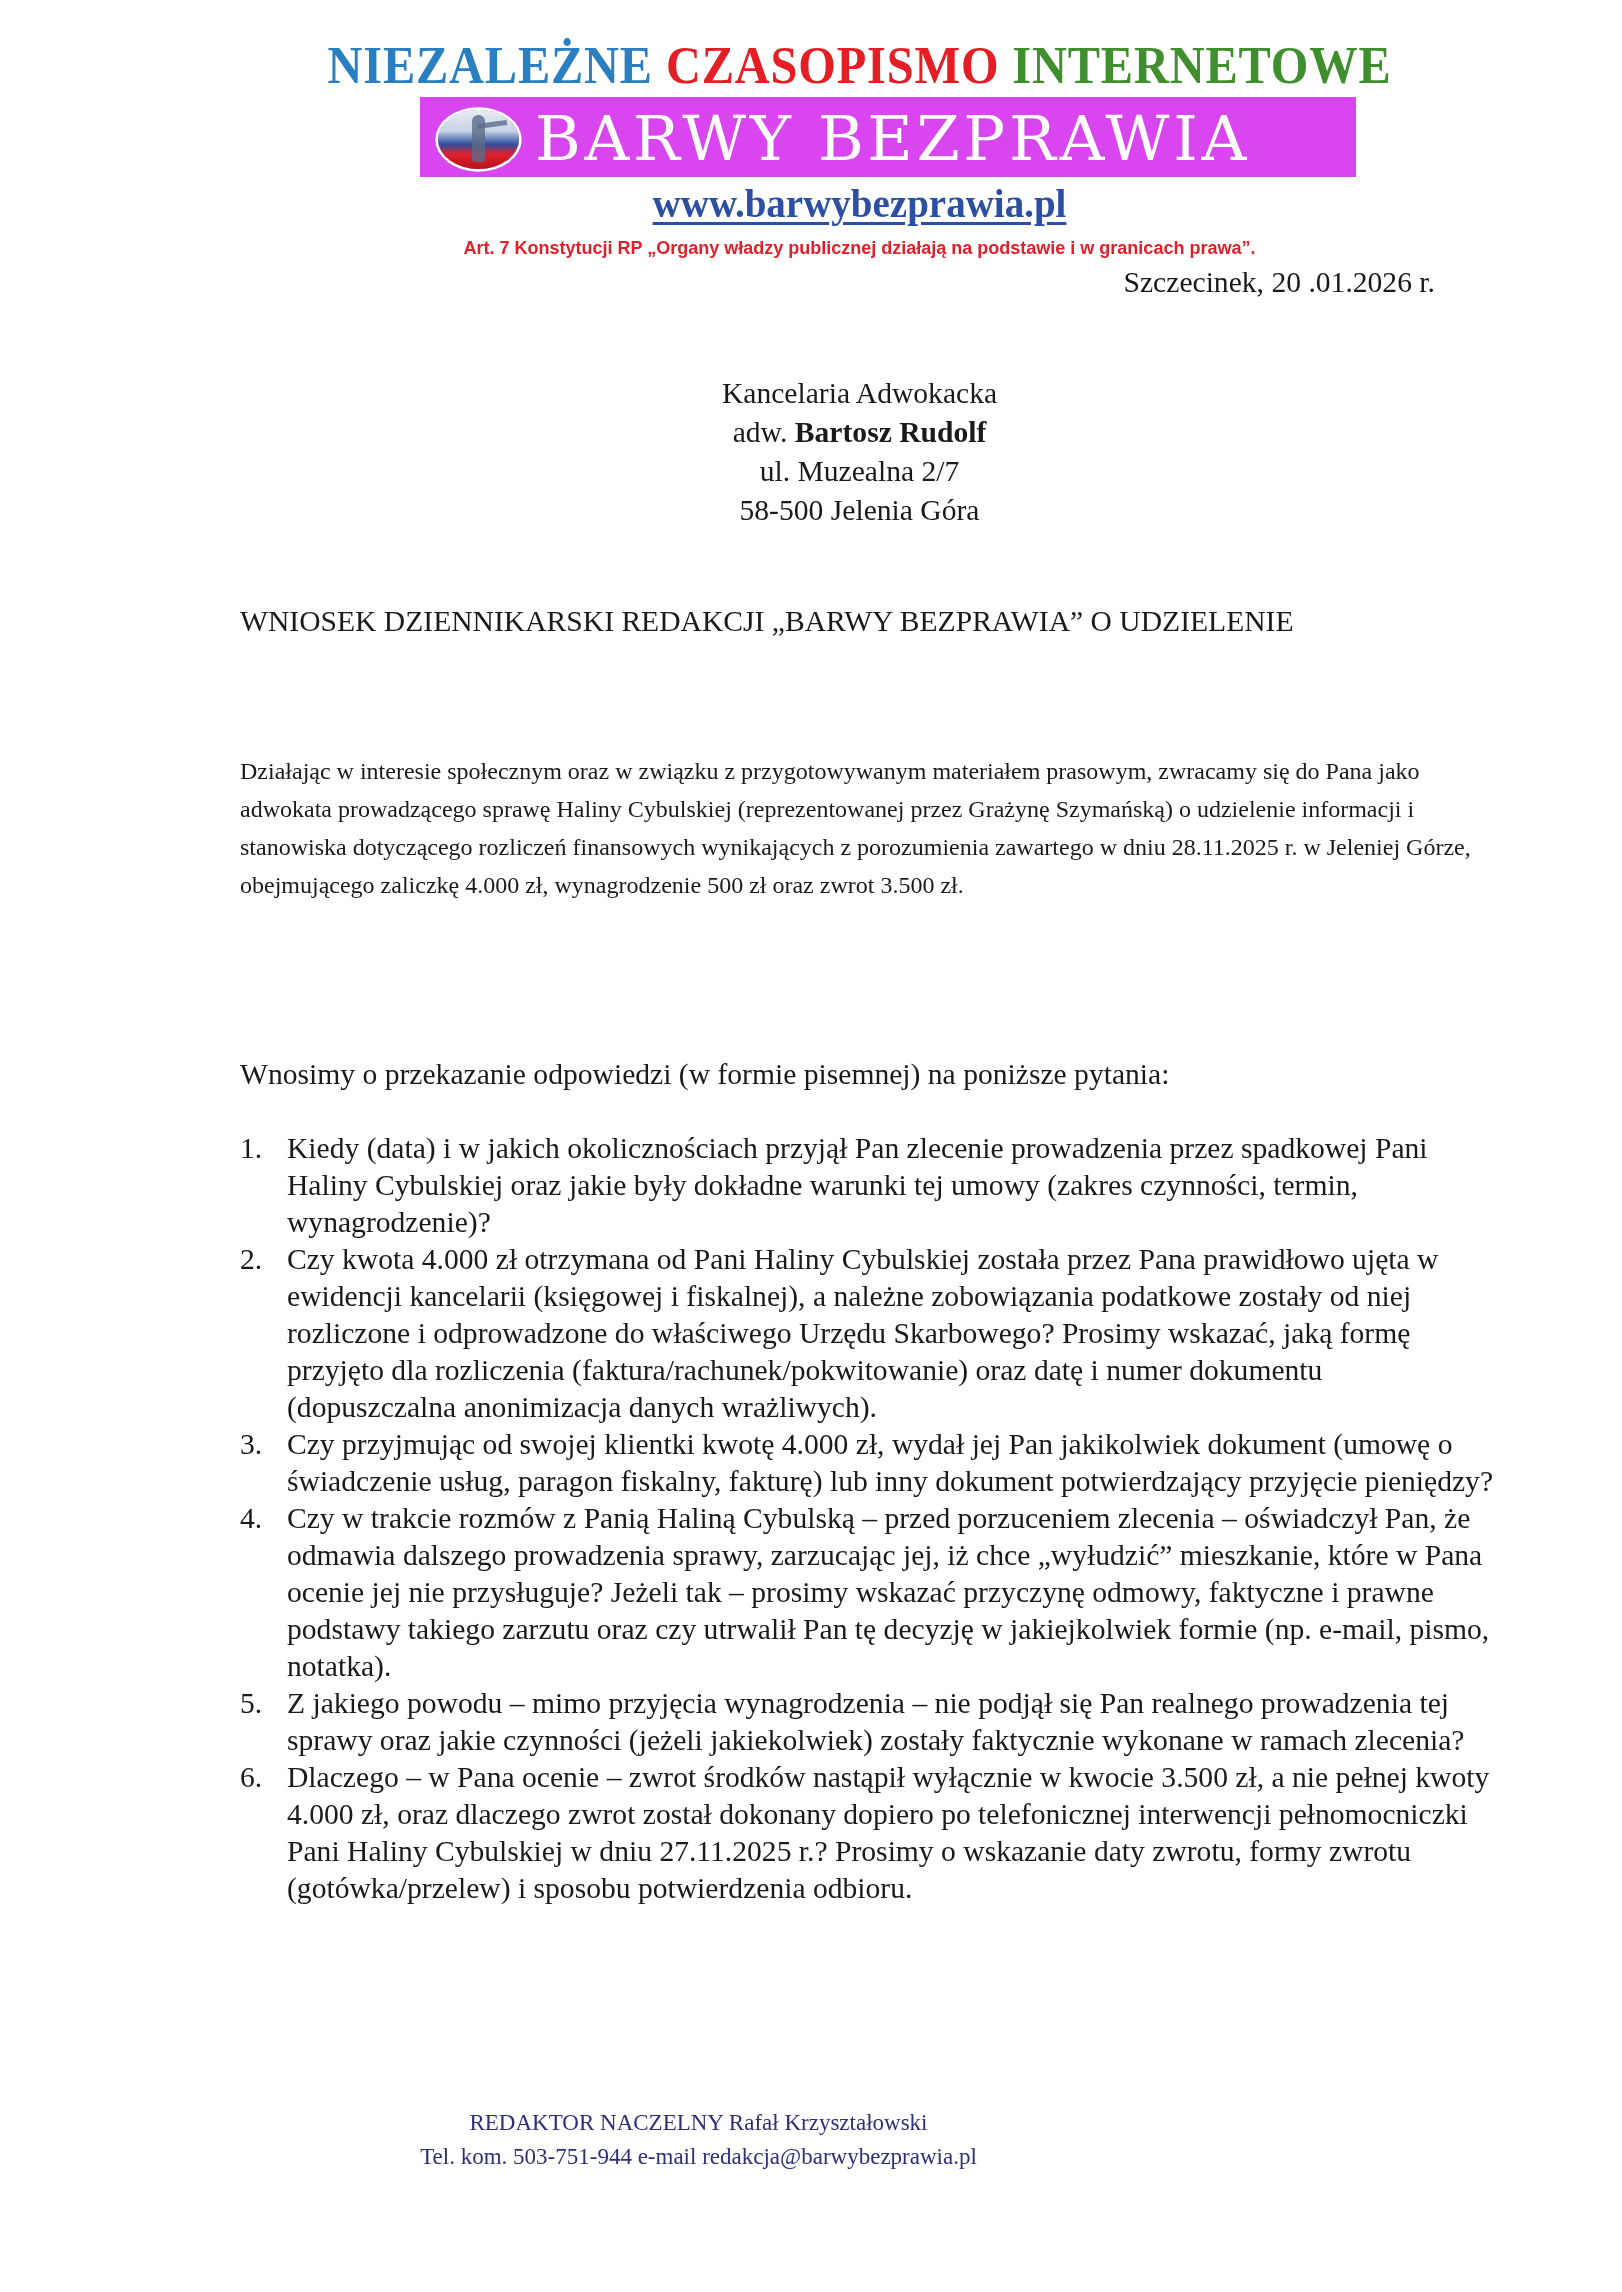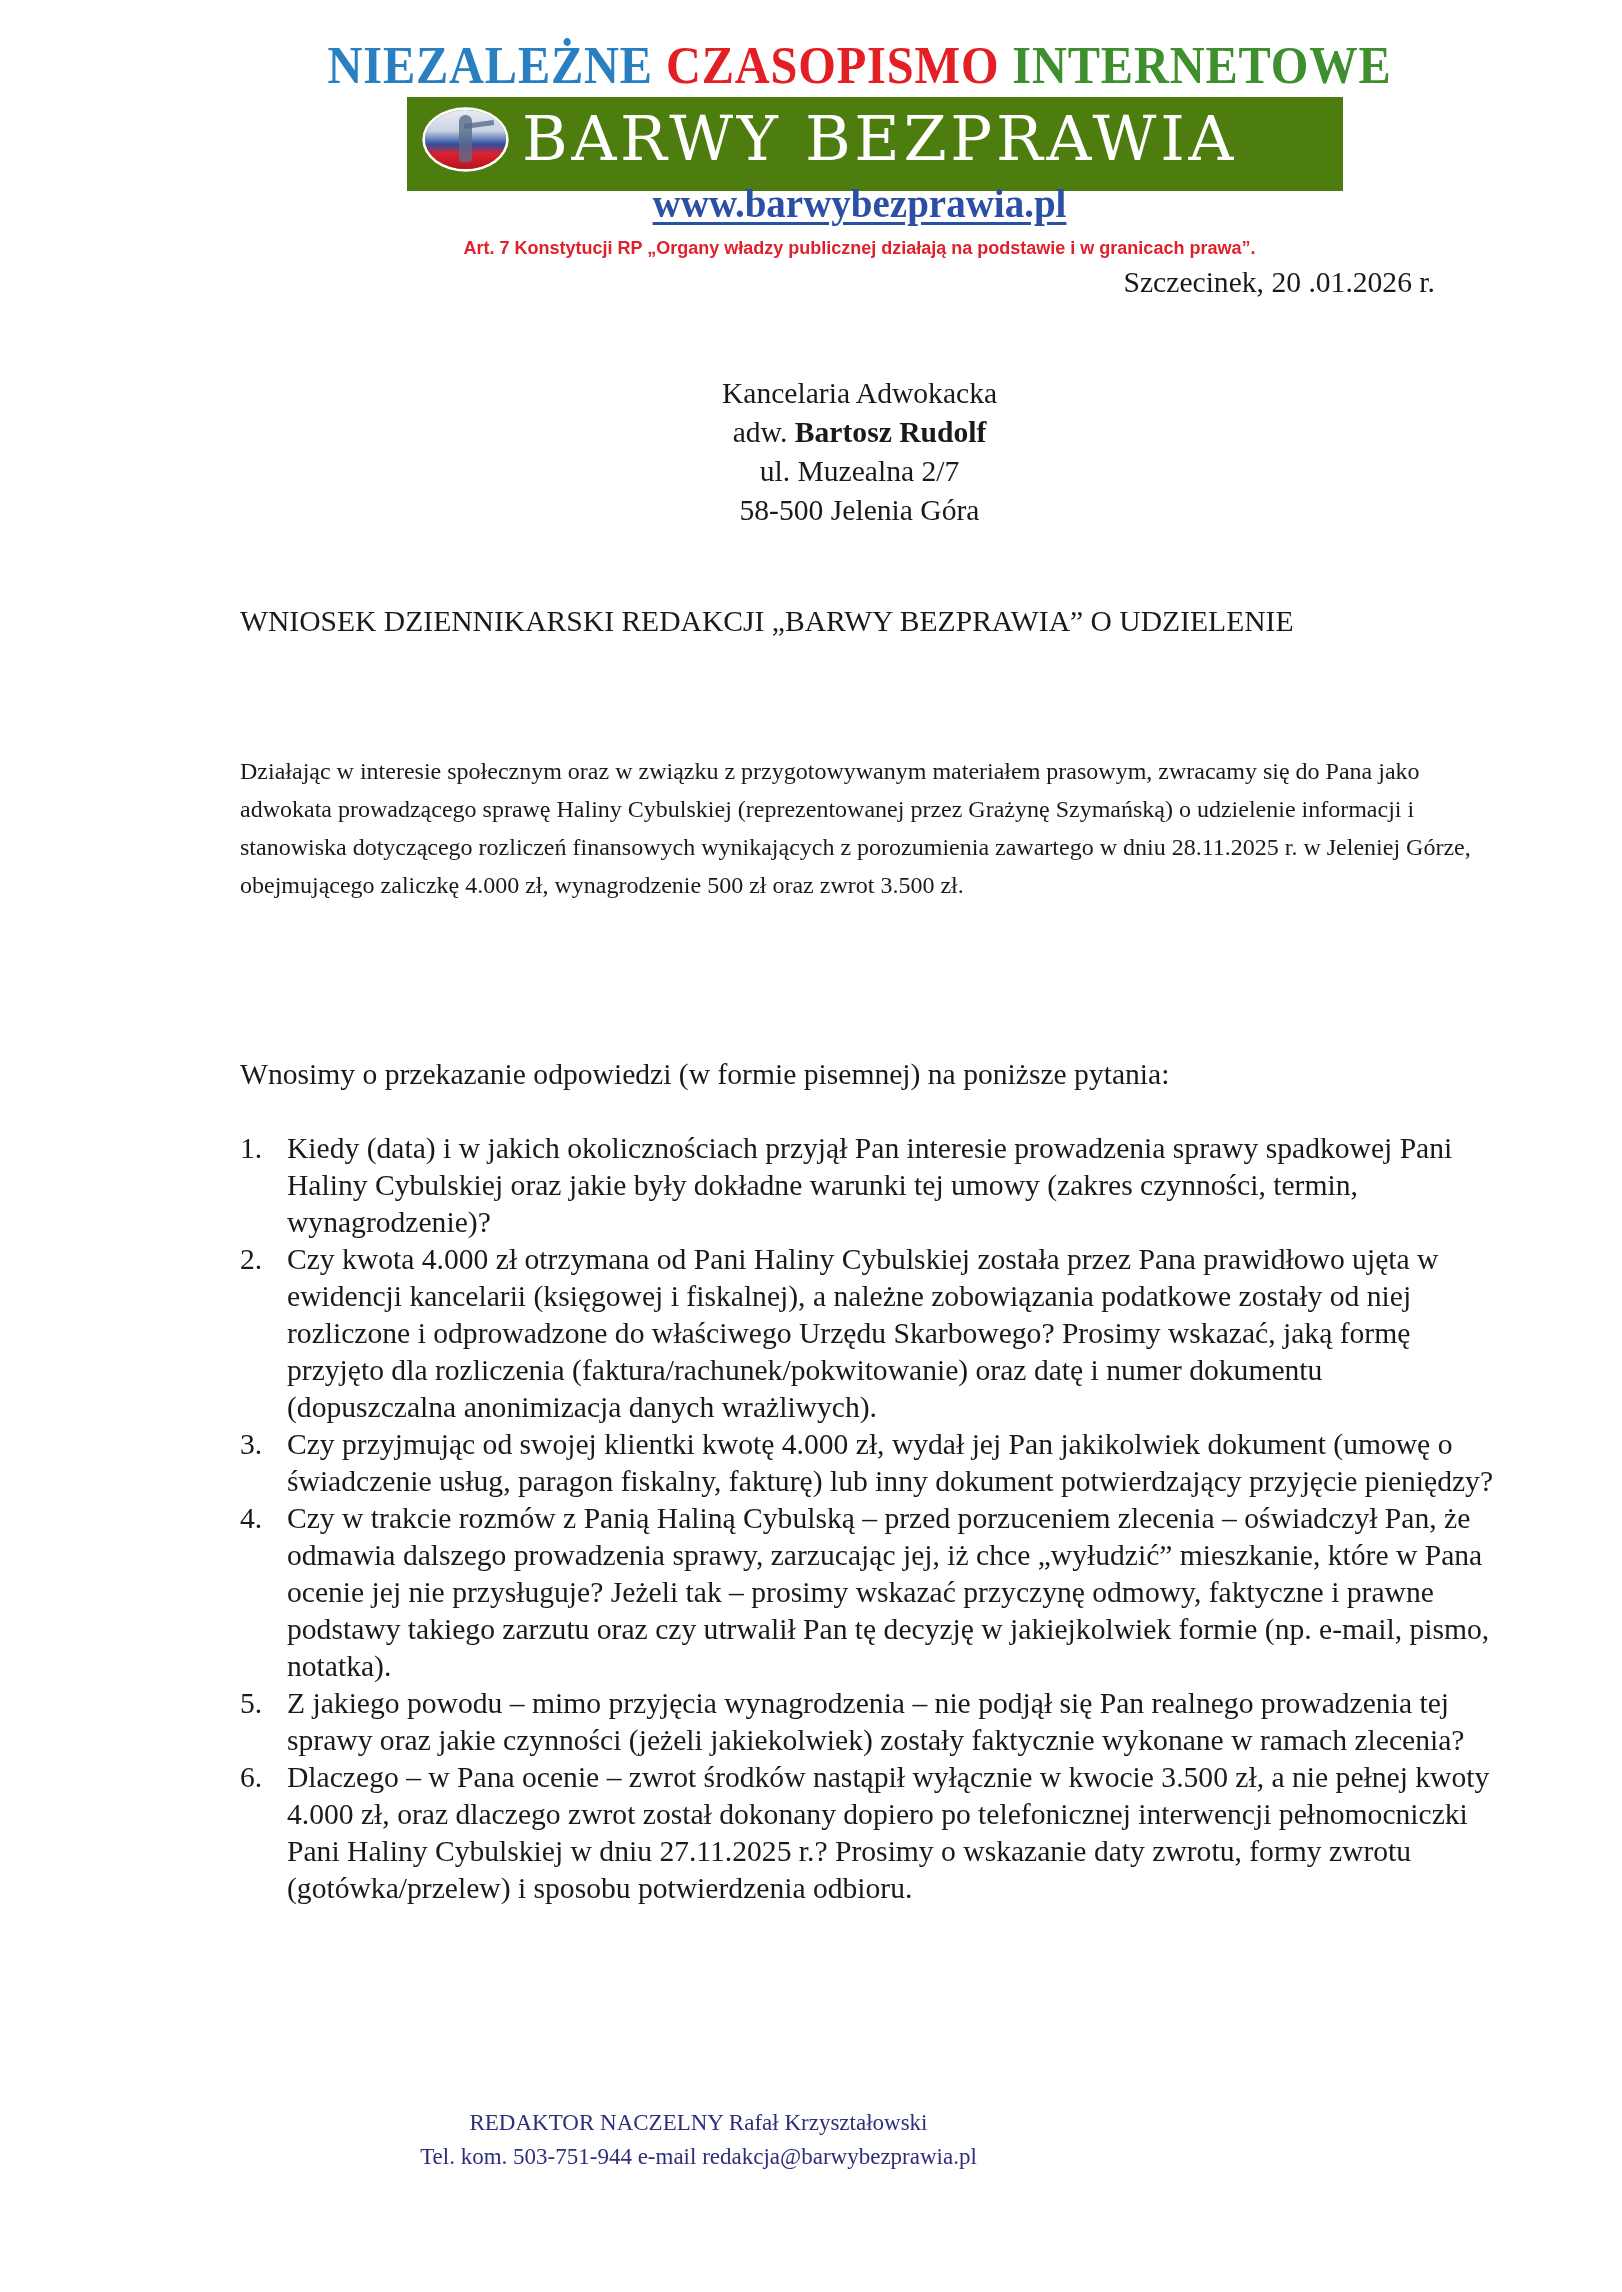--- a/index.html
+++ b/index.html
@@ -4,21 +4,21 @@
 <style>
   html, body { margin: 0; padding: 0; background: #ffffff; }
   body { width: 1623px; height: 2293px; position: relative; overflow: hidden; font-family: "Liberation Serif", "DejaVu Serif", serif; color: #1a1a1a; }
   .page { position: absolute; left: 0; top: 0; width: 1623px; height: 2293px; margin-left: 48px; }
 
   .masthead { position: absolute; left: 0; top: 34px; width: 1623px; text-align: center; font-family: "Liberation Serif", serif; font-weight: bold; font-size: 52px; letter-spacing: 0.9px; line-height: 64px; transform: scaleX(0.93); transform-origin: center; }
   .masthead .w1 { color: #2a7fc0; }
   .masthead .w2 { color: #e31e24; }
   .masthead .w3 { color: #3f8f2e; }
 
-  .banner { position: absolute; left: 359px; top: 97px; width: 936px; height: 94px; background: #4d7c0f; display: flex; align-items: center; }
+  .banner { position: absolute; left: 372px; top: 97px; width: 936px; height: 80px; background: #d946ef; display: flex; align-items: center; }
   .logo { position: absolute; left: 18px; top: 12.5px; width: 81px; height: 59px; border-radius: 50%; background: linear-gradient(to bottom, #e9edf3 0%, #c9d3e4 35%, #2f4fa0 58%, #e01f2b 75%, #b3141d 100%); box-shadow: 0 0 0 2.7px #ffffff; overflow: hidden; }
   .logo .figure { position: absolute; left: 34px; top: 5.4px; width: 12.5px; height: 47px; background: #5a6b8a; border-radius: 6.3px 6.3px 3.6px 3.6px; opacity: 0.8; }
   .logo .arm { position: absolute; left: 39px; top: 12.5px; width: 30px; height: 4.5px; background: #5a6b8a; transform: rotate(-8deg); opacity: 0.8; }
   .banner-title { position: absolute; left: 115px; top: 1.8px; font-family: "DejaVu Serif", serif; font-size: 61px; color: #ffffff; letter-spacing: 3.6px; line-height: 79px; white-space: nowrap; transform: scaleX(1.02); transform-origin: left; }
 
   .site-url { position: absolute; left: 0; top: 179px; width: 1623px; text-align: center; font-family: "Liberation Serif", serif; font-weight: bold; font-size: 39px; color: #2b4fa5; line-height: 50px; }
   .site-url span { text-decoration: underline; text-decoration-thickness: 2.7px; text-underline-offset: 5.4px; text-align: center; }
 
   .motto { position: absolute; left: 0; top: 235px; width: 1623px; text-align: center; font-family: "Liberation Sans", sans-serif; font-weight: bold; font-size: 18px; color: #e0202a; line-height: 27px; }
 
@@ -80,21 +80,21 @@
     <div>WNIOSEK DZIENNIKARSKI REDAKCJI „BARWY BEZPRAWIA” O UDZIELENIE</div>
   </div>
 
   <div class="para">Działając w interesie społecznym oraz w związku z przygotowywanym materiałem prasowym, zwracamy się do Pana jako adwokata prowadzącego sprawę Haliny Cybulskiej (reprezentowanej przez Grażynę Szymańską) o udzielenie informacji i stanowiska dotyczącego rozliczeń finansowych wynikających z porozumienia zawartego w dniu 28.11.2025 r. w Jeleniej Górze, obejmującego zaliczkę 4.000 zł, wynagrodzenie 500 zł oraz zwrot 3.500 zł.</div>
 
   <div class="intro">Wnosimy o przekazanie odpowiedzi (w formie pisemnej) na poniższe pytania:</div>
 
   <ol class="questions">
     <li>
       <span class="num">1.</span>
-      <span>Kiedy (data) i w jakich okolicznościach przyjął Pan interesie prowadzenia sprawy spadkowej Pani Haliny Cybulskiej oraz jakie były dokładne warunki tej umowy (zakres czynności, termin, wynagrodzenie)?</span>
+      <span>Kiedy (data) i w jakich okolicznościach przyjął Pan zlecenie prowadzenia przez spadkowej Pani Haliny Cybulskiej oraz jakie były dokładne warunki tej umowy (zakres czynności, termin, wynagrodzenie)?</span>
     </li>
     <li>
       <span class="num">2.</span>
       <span>Czy kwota 4.000 zł otrzymana od Pani Haliny Cybulskiej została przez Pana prawidłowo ujęta w ewidencji kancelarii (księgowej i fiskalnej), a należne zobowiązania podatkowe zostały od niej rozliczone i odprowadzone do właściwego Urzędu Skarbowego? Prosimy wskazać, jaką formę przyjęto dla rozliczenia (faktura/rachunek/pokwitowanie) oraz datę i numer dokumentu (dopuszczalna anonimizacja danych wrażliwych).</span>
     </li>
     <li>
       <span class="num">3.</span>
       <span>Czy przyjmując od swojej klientki kwotę 4.000 zł, wydał jej Pan jakikolwiek dokument (umowę o świadczenie usług, paragon fiskalny, fakturę) lub inny dokument potwierdzający przyjęcie pieniędzy?</span>
     </li>
     <li>

